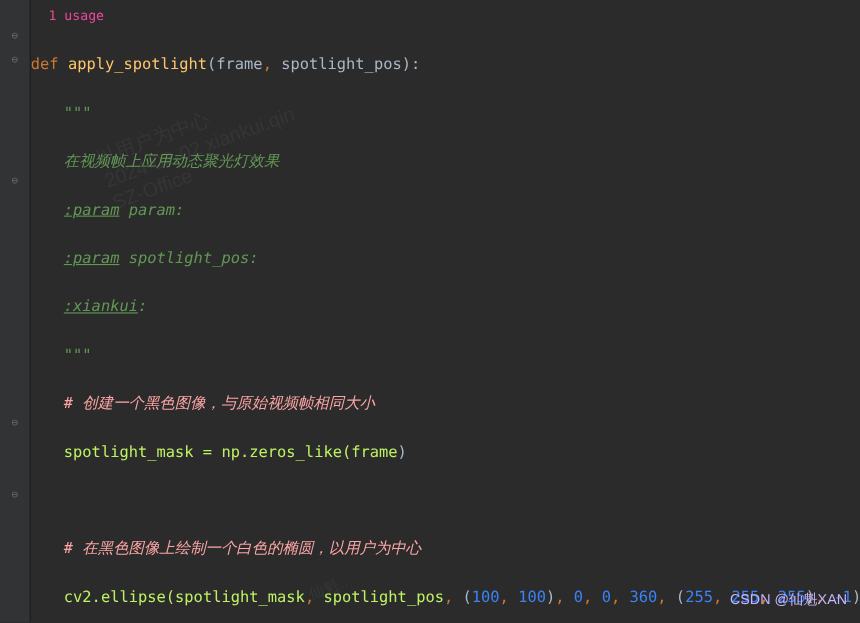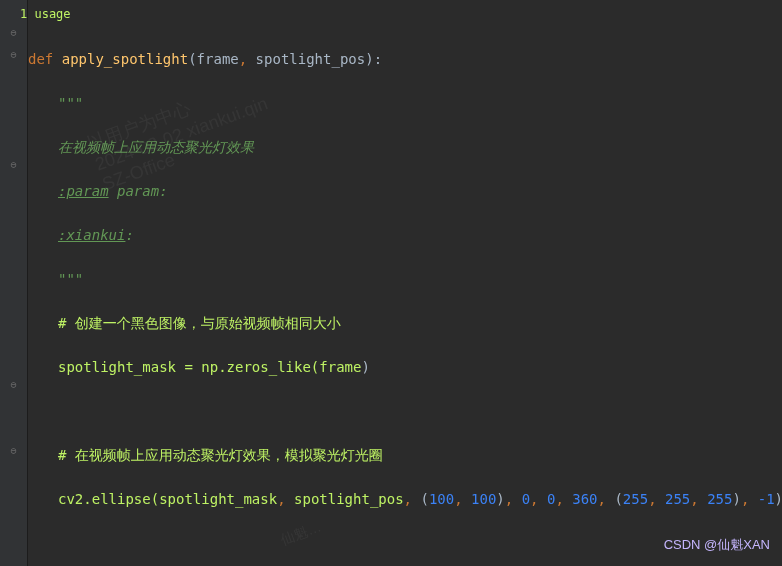--- a/index.html
+++ b/index.html
@@ -24,40 +24,40 @@
     .gutter-icon {
       position: absolute;
       font-size: 10px;
       color: #6b6b6b;
       text-align: center;
       width: 100%;
     }
     .usage {
       position: absolute;
       top: 7px;
-      left: 20px;
+      left: 44px;
       font-size: 12px;
-      color: #bef264;
+      color: #ec4899;
     }
     .code-area {
       position: absolute;
       left: 28px;
       top: 26px;
       line-height: 22px;
       white-space: pre;
     }
     .line { height: 22px; }
     .kw { color: #cc7832; }
     .fn { color: #ffc66d; }
     .param { color: #a9b7c6; }
     .punct { color: #a9b7c6; }
     .comma { color: #cc7832; }
     .docstr { color: #629755; font-style: italic; }
     .docstr-underline { text-decoration: underline; text-align: right; }
-    .comment { color: #bef264; }
+    .comment { color: #fca5a5; font-style: italic; }
     .num { color: #3b82f6; }
     .ident { color: #bef264; }
     .indent { display: inline-block; width: 30px; }
     .watermark1 {
       position: absolute;
       left: 90px; top: 100px;
       color: rgba(255,255,255,0.05);
       font-size: 18px;
       transform: rotate(-20deg);
       pointer-events: none;
@@ -92,26 +92,27 @@
   <span class="gutter-icon" style="top:445px">⊖</span>
 </div>
 
 <div class="usage">1 usage</div>
 
 <div class="code-area">
 <div class="line"><span class="kw">def </span><span class="fn">apply_spotlight</span><span class="punct">(</span><span class="param">frame</span><span class="comma">, </span><span class="param">spotlight_pos</span><span class="punct">)</span><span class="punct">:</span></div>
 <div class="line"><span class="indent"></span><span class="docstr">"""</span></div>
 <div class="line"><span class="indent"></span><span class="docstr">在视频帧上应用动态聚光灯效果</span></div>
 <div class="line"><span class="indent"></span><span class="docstr docstr-underline">:param</span><span class="docstr"> param:</span></div>
+<div class="line"><span class="indent"></span><span class="docstr docstr-underline">:param</span><span class="docstr"> spotlight_pos:</span></div>
 <div class="line"><span class="indent"></span><span class="docstr docstr-underline">:xiankui</span><span class="docstr">:</span></div>
 <div class="line"><span class="indent"></span><span class="docstr">"""</span></div>
 <div class="line"><span class="indent"></span><span class="comment"># 创建一个黑色图像，与原始视频帧相同大小</span></div>
 <div class="line"><span class="indent"></span><span class="ident">spotlight_mask = np.zeros_like(</span><span class="ident">frame</span><span class="punct">)</span></div>
 <div class="line"></div>
-<div class="line"><span class="indent"></span><span class="comment"># 在视频帧上应用动态聚光灯效果，模拟聚光灯光圈</span></div>
+<div class="line"><span class="indent"></span><span class="comment"># 在黑色图像上绘制一个白色的椭圆，以用户为中心</span></div>
 <div class="line"><span class="indent"></span><span class="ident">cv2.ellipse(</span><span class="ident">spotlight_mask</span><span class="comma">, </span><span class="ident">spotlight_pos</span><span class="comma">, </span><span class="punct">(</span><span class="num">100</span><span class="comma">, </span><span class="num">100</span><span class="punct">)</span><span class="comma">, </span><span class="num">0</span><span class="comma">, </span><span class="num">0</span><span class="comma">, </span><span class="num">360</span><span class="comma">, </span><span class="punct">(</span><span class="num">255</span><span class="comma">, </span><span class="num">255</span><span class="comma">, </span><span class="num">255</span><span class="punct">)</span><span class="comma">, </span><span class="num">-1</span><span class="punct">)</span></div>
 
 
 
 
 
 
 
 
 

